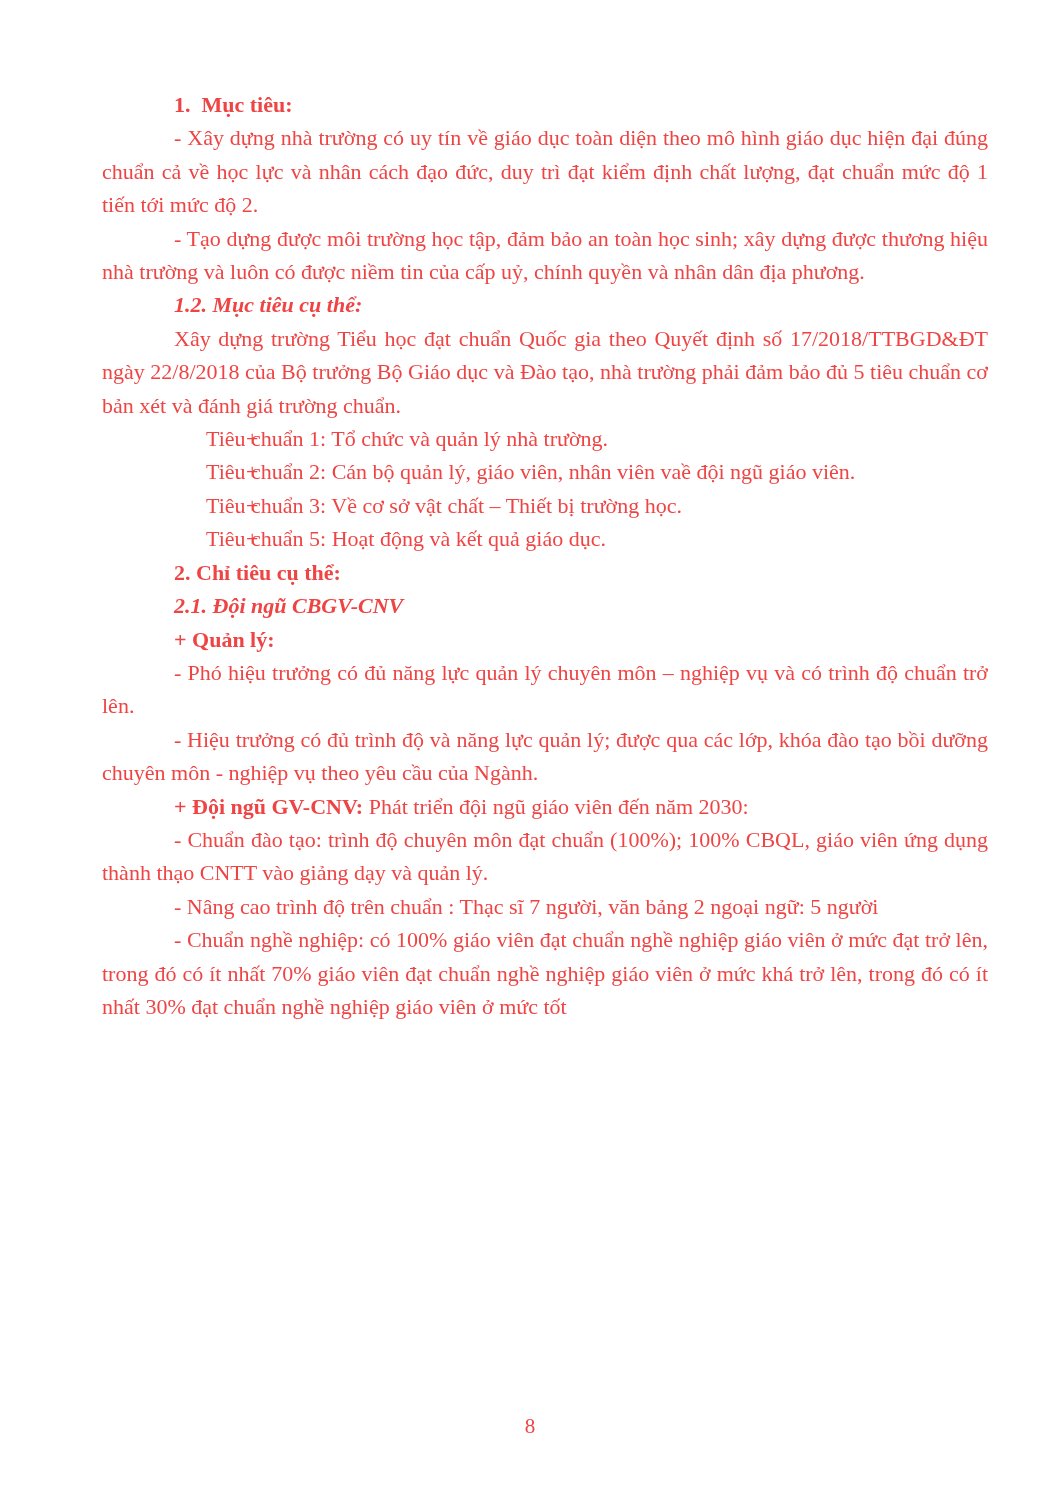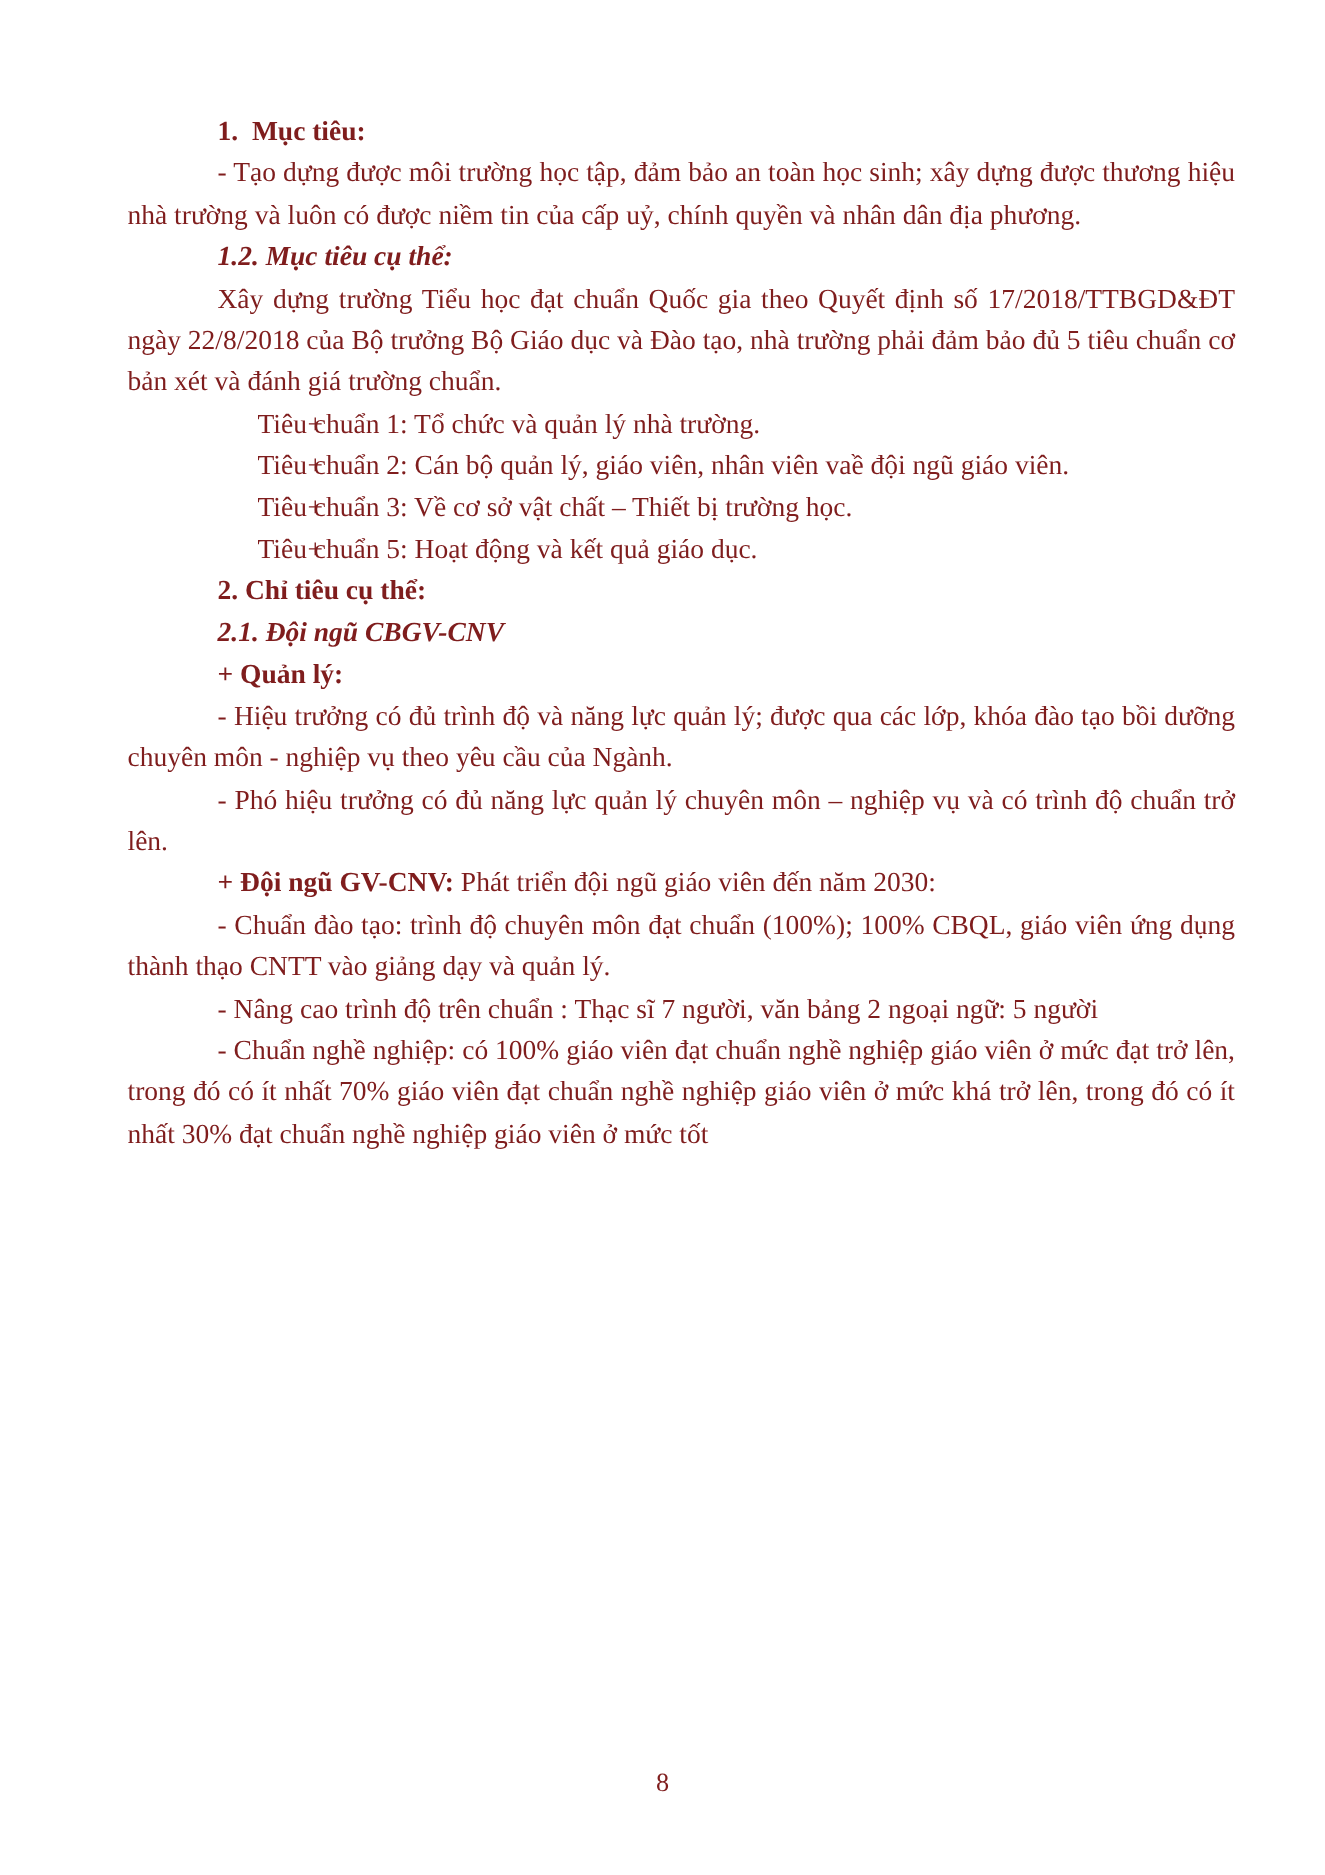--- a/index.html
+++ b/index.html
@@ -7,21 +7,21 @@
     padding: 0;
     background: #ffffff;
   }
   .page {
     position: relative;
     width: 1060px;
     height: 1500px;
     background: #ffffff;
     overflow: hidden;
     font-family: "Liberation Serif", "DejaVu Serif", serif;
-    color: #7f1d1d;
+    color: #ef4444;
   }
   .doc {
     position: absolute;
     left: 102px;
     top: 88px;
     width: 886px;
     font-size: 22px;
     line-height: 33.4px;
   }
   .doc p {
@@ -53,34 +53,35 @@
     line-height: 28px;
   }
 </style>
 </head>
 <body>
 
 <div class="page">
   <div class="doc">
 
     <p class="hline h-b">1.&nbsp; Mục tiêu:</p>
+    <p>- Xây dựng nhà trường có uy tín về giáo dục toàn diện theo mô hình giáo dục hiện đại đúng chuẩn cả về học lực và nhân cách đạo đức, duy trì đạt kiểm định chất lượng, đạt chuẩn mức độ 1 tiến tới mức độ 2.</p>
     <p>- Tạo dựng được môi trường học tập, đảm bảo an toàn học sinh; xây dựng được thương hiệu nhà trường và luôn có được niềm tin của cấp uỷ, chính quyền và nhân dân địa phương.</p>
     <p class="hline h-bi">1.2. Mục tiêu cụ thể:</p>
     <p>Xây dựng trường Tiểu học đạt chuẩn Quốc gia theo Quyết định số 17/2018/TTBGD&amp;ĐT ngày 22/8/2018 của Bộ trưởng Bộ Giáo dục và Đào tạo, nhà trường phải đảm bảo đủ 5 tiêu chuẩn cơ bản xét và đánh giá trường chuẩn.</p>
 
     <p class="li"><span class="marker">+</span><span>Tiêu chuẩn 1: Tổ chức và quản lý nhà trường.</span></p>
     <p class="li"><span class="marker">+</span><span>Tiêu chuẩn 2: Cán bộ quản lý, giáo viên, nhân viên vaề đội ngũ giáo viên.</span></p>
     <p class="li"><span class="marker">+</span><span>Tiêu chuẩn 3: Về cơ sở vật chất – Thiết bị trường học.</span></p>
     <p class="li"><span class="marker">+</span><span>Tiêu chuẩn 5: Hoạt động và kết quả giáo dục.</span></p>
 
     <p class="hline h-b">2. Chỉ tiêu cụ thể:</p>
     <p class="hline h-bi">2.1. Đội ngũ CBGV-CNV</p>
     <p class="hline h-b">+ Quản lý:</p>
+    <p>- Phó hiệu trưởng có đủ năng lực quản lý chuyên môn – nghiệp vụ và có trình độ chuẩn trở lên.</p>
     <p>- Hiệu trưởng có đủ trình độ và năng lực quản lý; được qua các lớp, khóa đào tạo bồi dưỡng chuyên môn - nghiệp vụ theo yêu cầu của Ngành.</p>
-    <p>- Phó hiệu trưởng có đủ năng lực quản lý chuyên môn – nghiệp vụ và có trình độ chuẩn trở lên.</p>
 
     <p><span class="lead">+ Đội ngũ GV-CNV:</span><span> Phát triển đội ngũ giáo viên đến năm 2030:</span></p>
 
     <p>- Chuẩn đào tạo: trình độ chuyên môn đạt chuẩn (100%); 100% CBQL, giáo viên ứng dụng thành thạo CNTT vào giảng dạy và quản lý.</p>
     <p>- Nâng cao trình độ trên chuẩn : Thạc sĩ 7 người, văn bảng 2 ngoại ngữ: 5 người</p>
     <p>- Chuẩn nghề nghiệp: có 100% giáo viên đạt chuẩn nghề nghiệp giáo viên ở mức đạt trở lên, trong đó có ít nhất 70% giáo viên đạt chuẩn nghề nghiệp giáo viên ở mức khá trở lên, trong đó có ít nhất 30% đạt chuẩn nghề nghiệp giáo viên ở mức tốt</p>
 
   </div>
 
   <div class="page-number">8</div>

